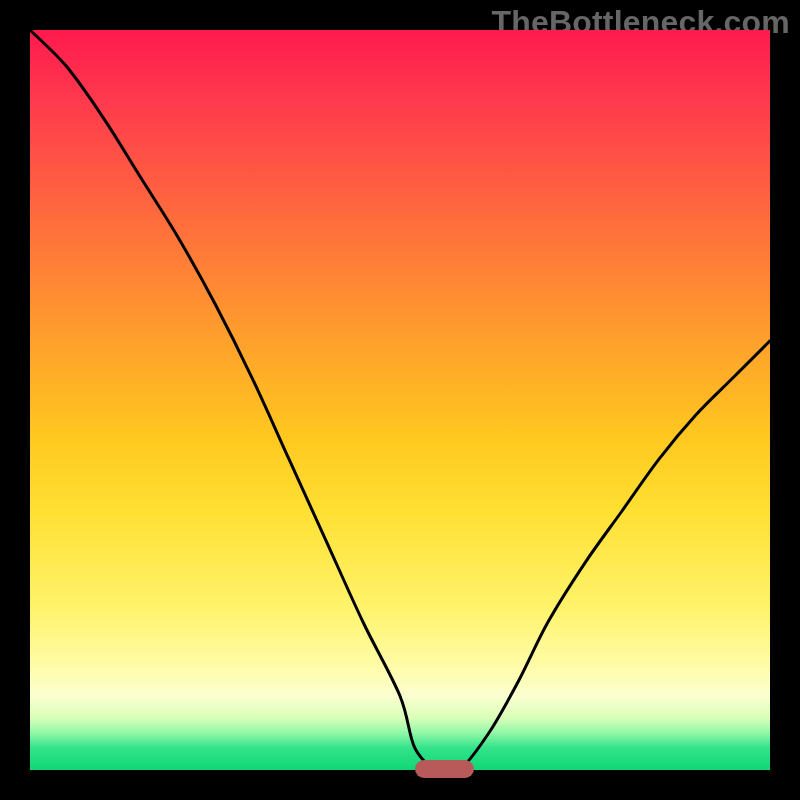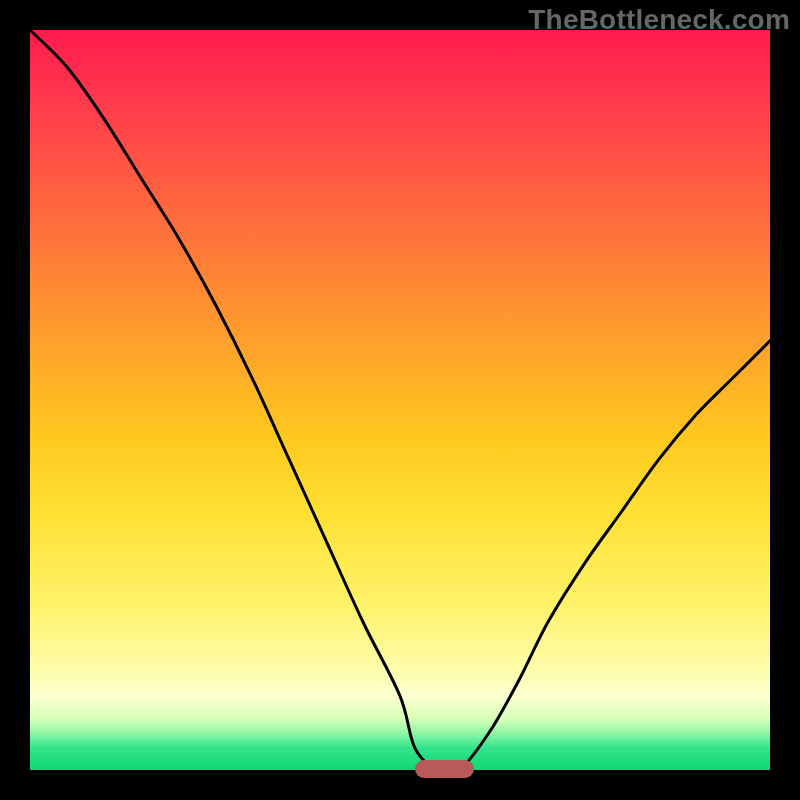--- a/index.html
+++ b/index.html
@@ -30,21 +30,21 @@
       #90f7a8 95%,
       #34e38a 97%,
       #0fd876 100%
     );
   }
   .watermark {
     position: absolute;
     top: 4px;
     right: 10px;
     font-family: Arial, Helvetica, sans-serif;
-    font-size: 28px;
+    font-size: 32px;
     font-weight: 600;
     color: #666;
     letter-spacing: 0.2px;
   }
   .pill {
     position: absolute;
     width: 58px;
     height: 18px;
     border-radius: 9px;
     background: #b85a5a;

